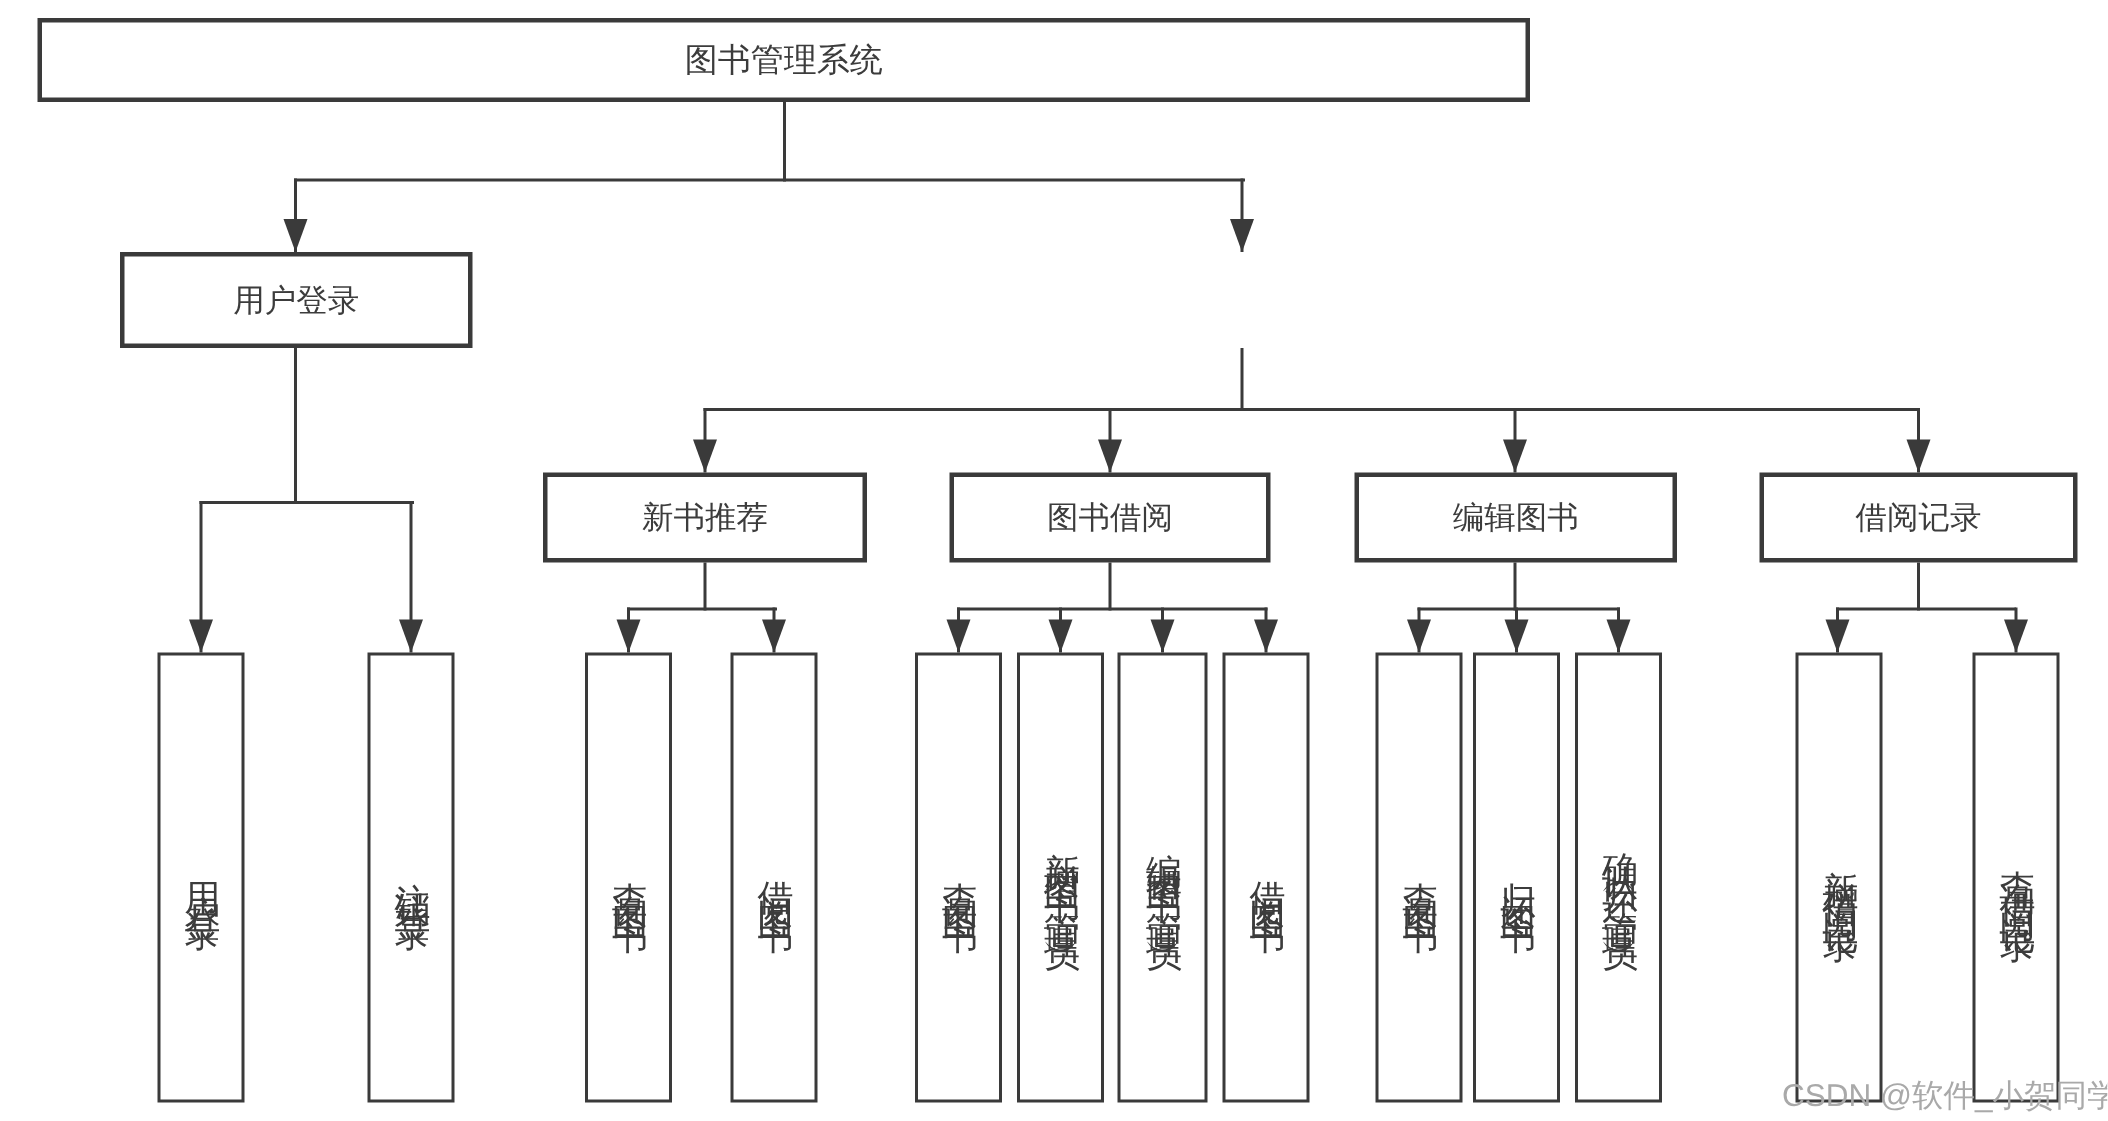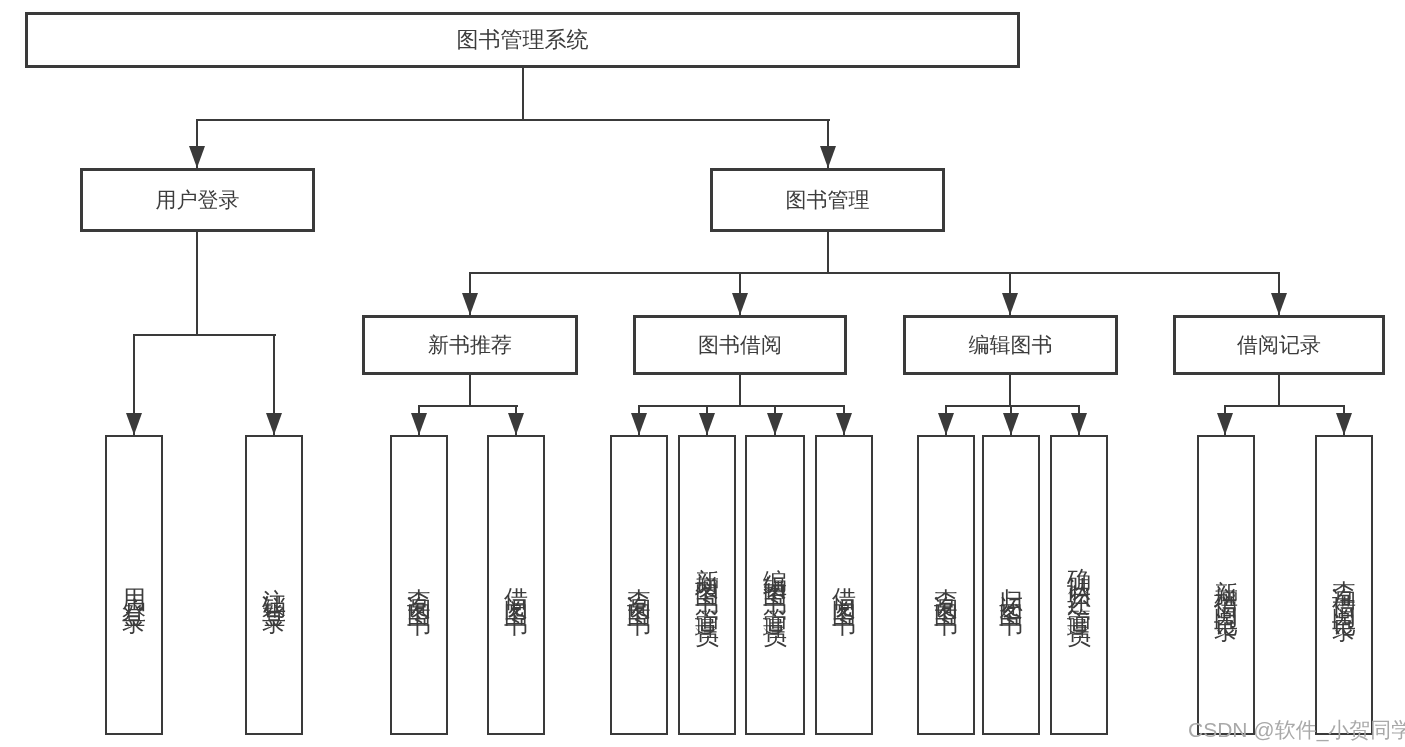--- a/index.html
+++ b/index.html
@@ -41,23 +41,20 @@
 <div class="stage">
 
   <div class="box root-box" style="left:25px;top:12px;width:995px;height:56px;">
     <span>图书管理系统</span>
   </div>
 
   <div class="box lvl-box" style="left:80px;top:168px;width:235px;height:64px;">
     <span>用户登录</span>
   </div>
 
-  <div class="box lvl-box" style="left:710px;top:168px;width:235px;height:64px;">
-    <span>图书管理</span>
-  </div>
 
   <div class="box lvl-box" style="left:362px;top:315px;width:216px;height:60px;">
     <span>新书推荐</span>
   </div>
 
   <div class="box lvl-box" style="left:633px;top:315px;width:214px;height:60px;">
     <span>图书借阅</span>
   </div>
 
   <div class="box lvl-box" style="left:903px;top:315px;width:215px;height:60px;">

